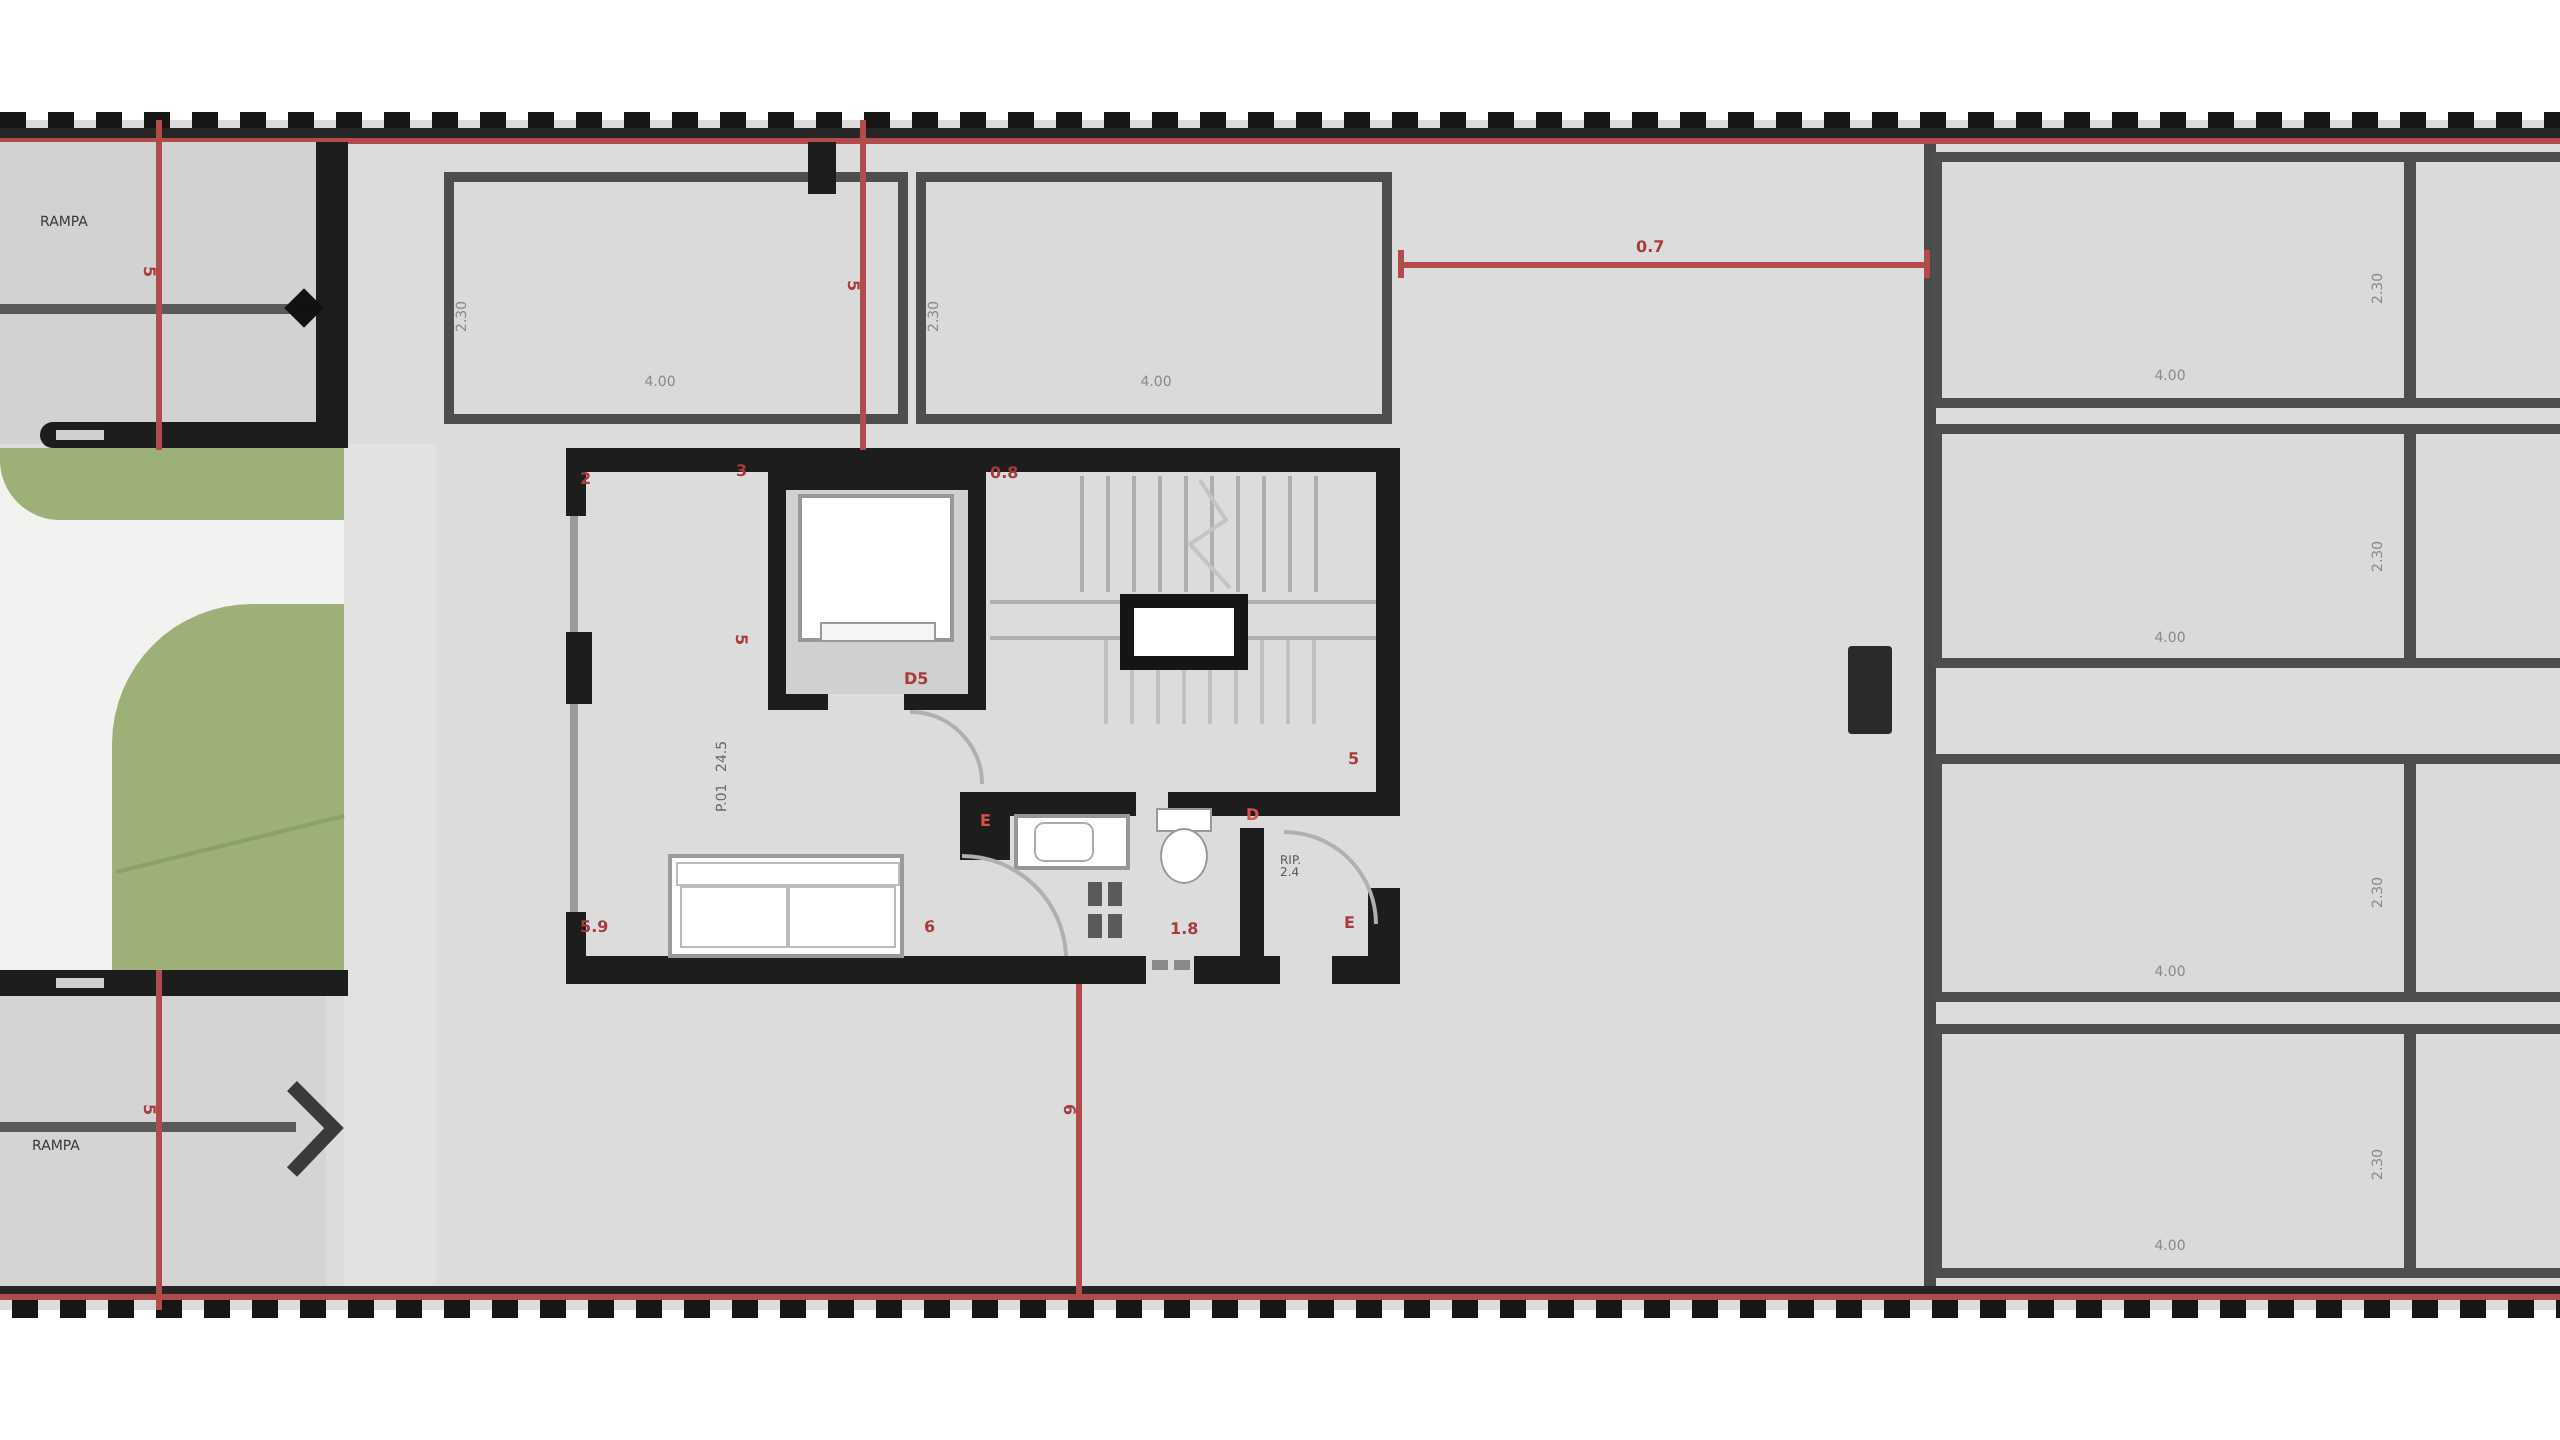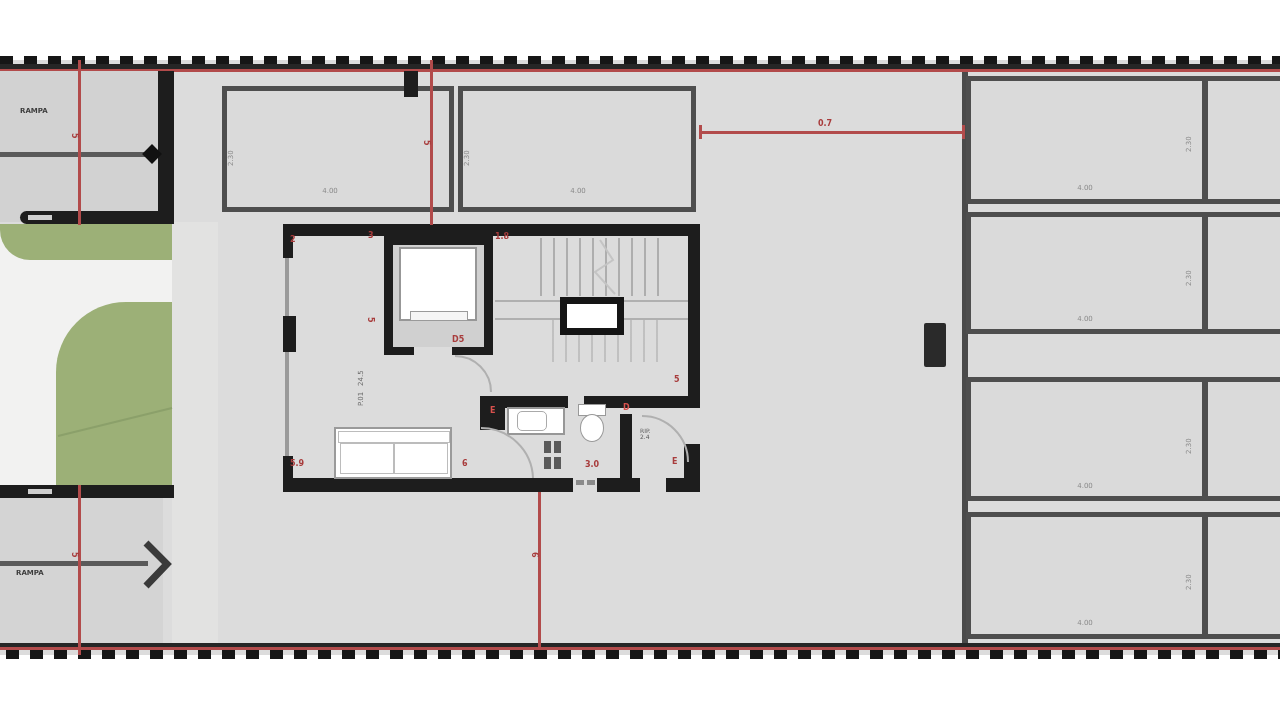--- a/index.html
+++ b/index.html
@@ -3,21 +3,21 @@
 <meta charset="utf-8">
 <style>
   html,body{margin:0;padding:0;background:#fff}
   .canvas{position:relative;width:1280px;height:720px;background:#fff;overflow:hidden;
           font-family:"DejaVu Sans",sans-serif}
   .abs{position:absolute}
   .wall{position:absolute;background:#1d1d1d}
   .gray-line{position:absolute;background:#5a5a5a}
   .stall{position:absolute;border:5px solid #4e4e4e;box-sizing:border-box;background:#dadada}
   .lbl{position:absolute;font-size:7px;color:#8a8a8a;line-height:1;white-space:nowrap}
-  .lbl-dark{color:#3c3c3c;font-weight:bold;font-size:7px}
+  .lbl-dark{color:#3c3c3c;font-weight:normal;font-size:7px}
   .lbl-v{writing-mode:vertical-rl;transform:rotate(180deg)}
   .rdim{position:absolute;font-size:8px;font-weight:bold;color:#a83c3c;line-height:1;white-space:nowrap}
   .rdim-v{writing-mode:vertical-rl;transform:none}
   .redline{position:absolute;background:#b24b4b}
   .white-box{position:absolute;background:#fff;border:2px solid #979797;box-sizing:border-box}
   .hatch{position:absolute;background:repeating-linear-gradient(90deg,#161616 0 13px,rgba(0,0,0,0) 13px 24px)}
   .treads{position:absolute;background:repeating-linear-gradient(90deg,#aeaeae 0 2px,rgba(0,0,0,0) 2px 13px)}
   svg{position:absolute;left:0;top:0}
 </style>
 </head>
@@ -151,27 +151,27 @@
   <div class="redline" style="left:699px;top:125px;width:3px;height:14px"></div>
   <div class="redline" style="left:962px;top:125px;width:3px;height:14px"></div>
 
   <div class="rdim" style="left:818px;top:120px">0.7</div>
   <div class="rdim rdim-v" style="left:70px;top:133px">5</div>
   <div class="rdim rdim-v" style="left:70px;top:552px">5</div>
   <div class="rdim rdim-v" style="left:422px;top:140px">5</div>
   <div class="rdim rdim-v" style="left:530px;top:552px">6</div>
   <div class="rdim" style="left:290px;top:236px">2</div>
   <div class="rdim" style="left:368px;top:232px">3</div>
-  <div class="rdim" style="left:495px;top:233px">1.8</div>
+  <div class="rdim" style="left:495px;top:233px">0.8</div>
   <div class="rdim rdim-v" style="left:366px;top:317px">5</div>
   <div class="rdim" style="left:452px;top:336px">D5</div>
   <div class="rdim" style="left:290px;top:460px">5.9</div>
   <div class="rdim" style="left:462px;top:460px">6</div>
   <div class="rdim" style="left:490px;top:407px;color:#d9514d">E</div>
-  <div class="rdim" style="left:585px;top:461px">3.0</div>
+  <div class="rdim" style="left:585px;top:461px">1.8</div>
   <div class="rdim" style="left:623px;top:404px;color:#d9514d">D</div>
   <div class="rdim" style="left:672px;top:458px">E</div>
   <div class="rdim" style="left:674px;top:376px">5</div>
 
   <div class="lbl lbl-v" style="left:358px;top:360px;height:46px;color:#6a6a6a">
     <span>P.01</span>
     <span style="margin-top:3px">24.5</span>
   </div>
   <div class="lbl" style="left:640px;top:428px;color:#5a5a5a;font-size:6px">
     <div>RIP.</div>

